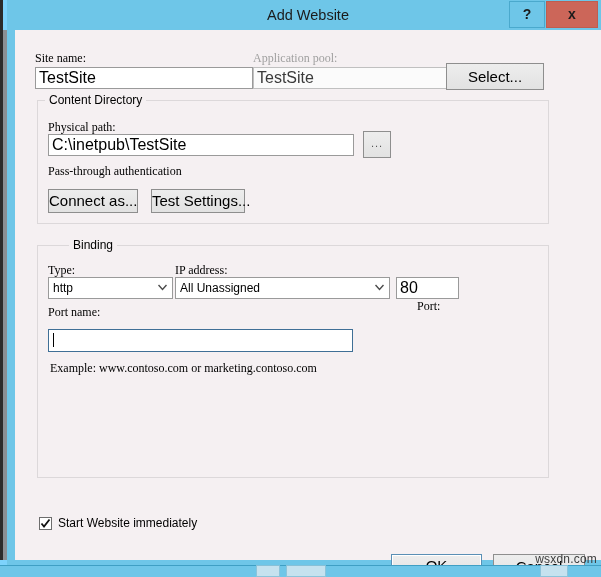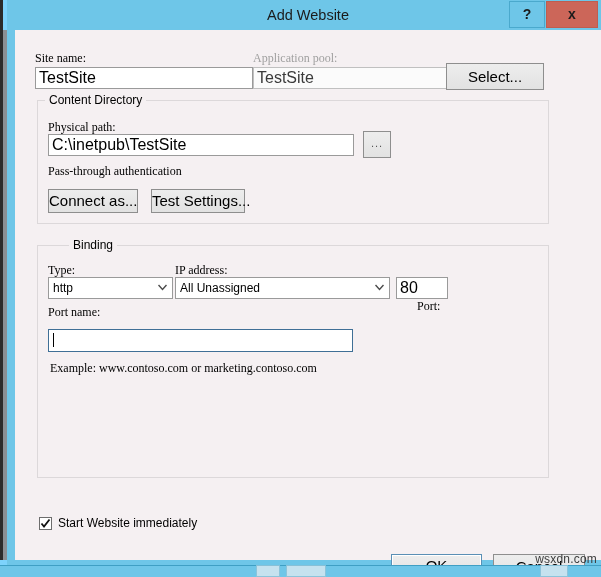--- a/index.html
+++ b/index.html
@@ -306,21 +306,21 @@
       <div class="combo" style="left:160px; top:247px; width:215px;">
         <span class="combo-text">All Unassigned</span>
         <span class="arrow">
           <svg width="9" height="7" viewBox="0 0 9 7">
               <path d="M0.5 1 L4.5 5.5 L8.5 1" fill="none" stroke="#4a4a4a" stroke-width="1.4"></path>
             </svg>
         </span>
       </div>
 
       <div class="lbl" style="left:402px; top:233px;margin-top:36px;">Port:</div>
-      <div class="tbox" style="left:381px; top:247px; width:52px;" placeholder="">80</div>
+      <div class="tbox" style="left:381px; top:247px; width:63px;" placeholder="">80</div>
 
       <div class="lbl" style="left:33px; top:275px;">Port name:</div>
       <div class="tbox focused" style="left:33px; top:299px; width:305px; height:23px;" placeholder=""><span class="caret"></span></div>
 
       <div class="lbl" style="left:35px; top:331px;">Example: www.contoso.com or marketing.contoso.com</div>
 
       <div id="chk-start">
         <svg width="11" height="11" viewBox="0 0 11 11">
           <path d="M1.5 5.5 L4 8.5 L9.5 1.5" fill="none" stroke="#111111" stroke-width="1.8"></path>
         </svg>

